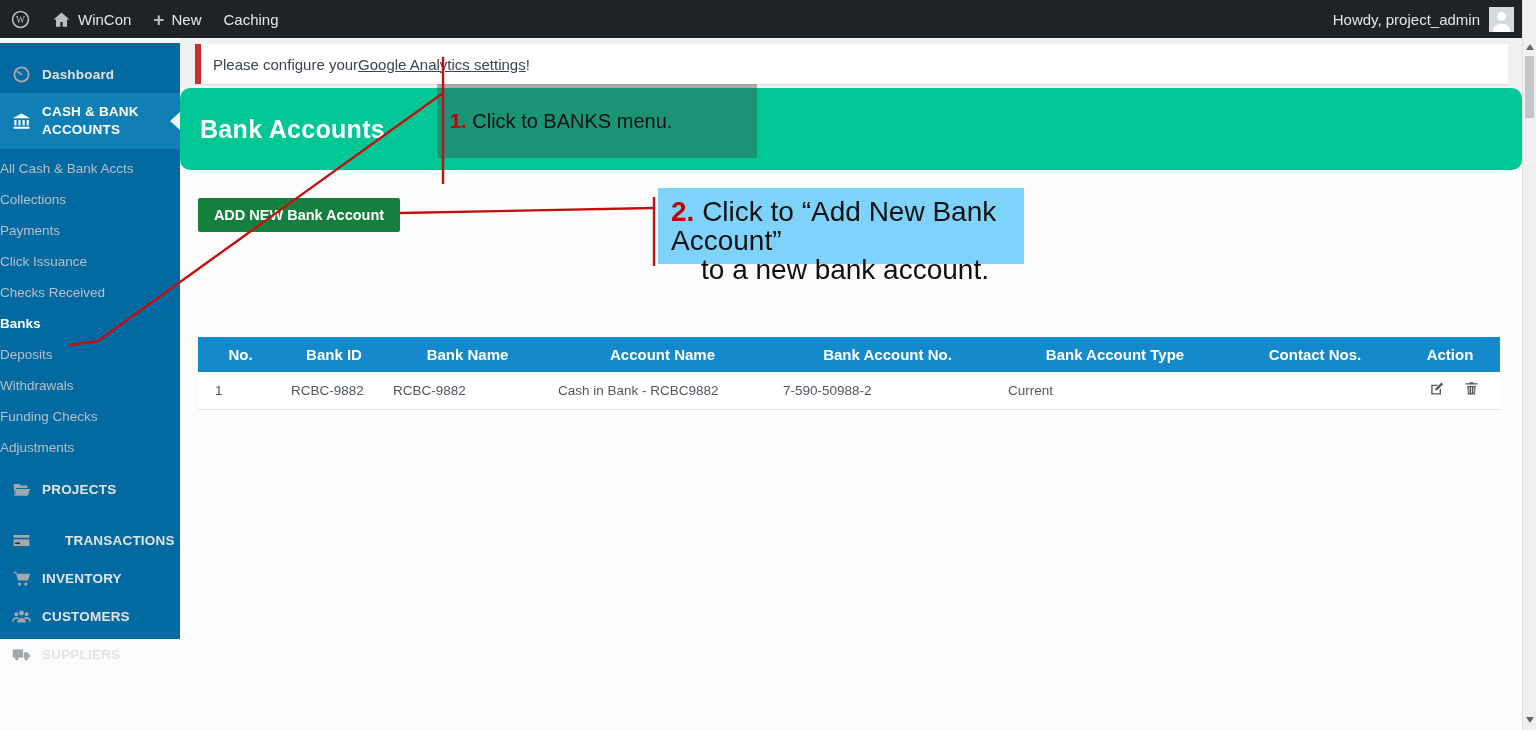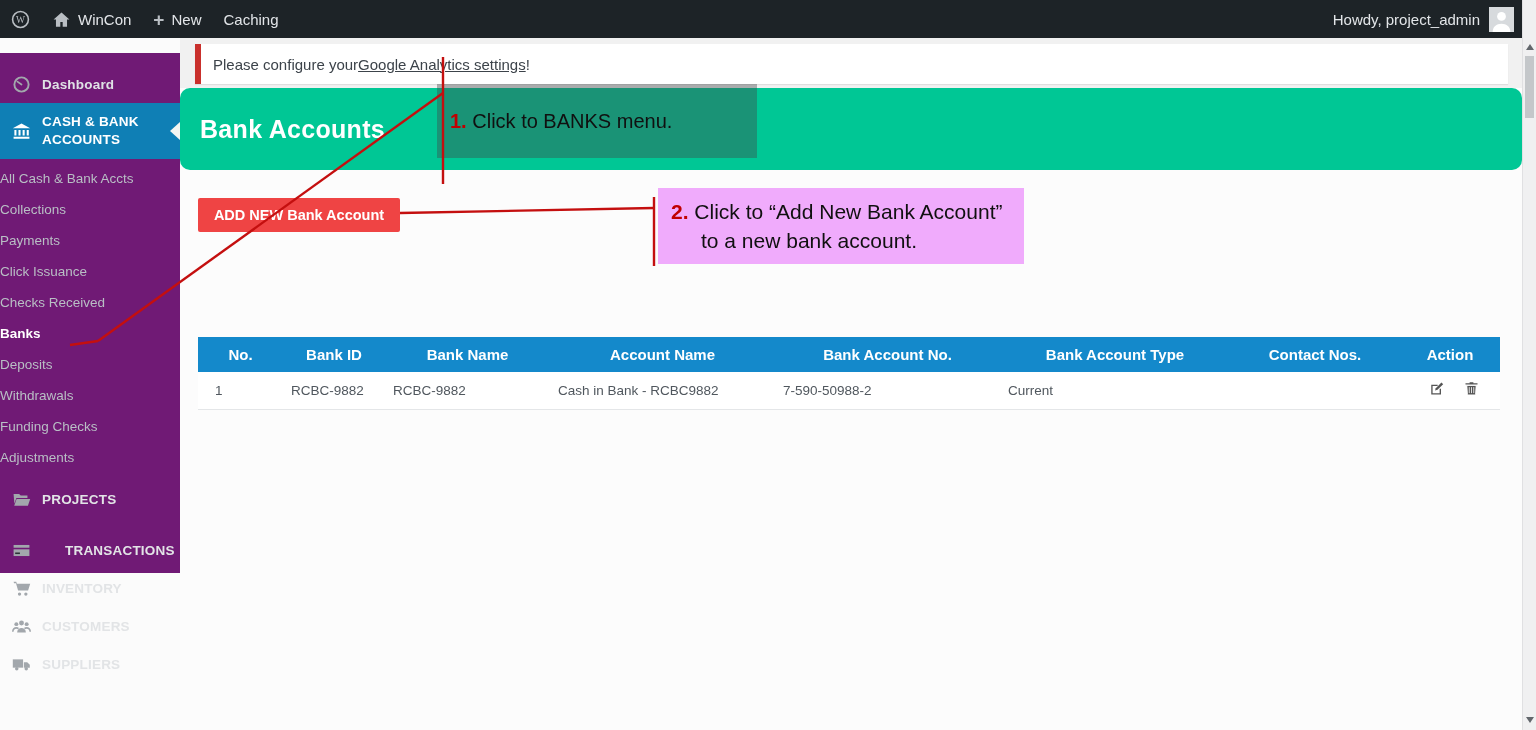--- a/index.html
+++ b/index.html
@@ -12,21 +12,21 @@
               color:#e2e5e8; display:flex; align-items:center; font-size:15px; z-index:10; }
   .ab-item { display:flex; align-items:center; gap:7px; padding:0 11px; height:100%; cursor:pointer; }
   .ab-icon { width:19px; height:19px; color:#b9bec3; }
   .ab-icon svg { width:100%; height:100%; display:block; }
   .ab-plus { font-size:19px; font-weight:700; color:#b9bec3; line-height:19px; }
   .ab-right { margin-left:auto; display:flex; align-items:center; gap:9px; padding-right:8px; }
   .avatar { width:25px; height:25px; }
   .avatar svg { width:100%; height:100%; display:block; }
 
   
-  .sidebar { position:absolute; top:53px; left:0; width:180px; height:520px; background:#701a75;
+  .sidebar { position:absolute; top:43px; left:0; width:180px; height:596px; background:#0369a1;
              color:#e8eaec; z-index:5; }
   .side-item { display:flex; align-items:center; gap:11px; padding:9.5px 8px 9.5px 12px;
                font-size:13.5px; font-weight:700; line-height:19px; cursor:pointer; letter-spacing:.2px; }
   .side-icon { width:19px; height:19px; flex:0 0 19px; color:#a2a7ac; }
   .side-icon svg { width:100%; height:100%; display:block; }
   .dashboard-item { margin-top:12px; color:#dfe2e5; }
   .active-item { background:#0f7fb5; color:#fff; position:relative; padding:10px 28px 10px 12px; line-height:18px; }
   .active-item .side-icon { color:#fff; }
   .active-arrow { position:absolute; right:0; top:50%; transform:translateY(-50%); width:0; height:0;
                   border-top:9px solid transparent; border-bottom:9px solid transparent;
@@ -42,21 +42,21 @@
   .content { position:absolute; left:180px; top:38px; width:1342px; height:692px; background:#fcfcfc; }
   .content-top { position:absolute; top:0; left:0; right:0; height:50px; background:#f1f1f1; }
   .notice { position:absolute; top:6px; left:15px; width:1313px; height:40px; background:#fff;
             border-left:6px solid #c9302c; box-shadow:0 1px 1px rgba(0,0,0,.08);
             display:flex; align-items:center; font-size:15px; color:#3c434a; padding-left:12px; z-index:2; }
   .notice a { color:#3c434a; text-decoration:underline; cursor:pointer; }
   .green { position:absolute; top:50px; left:0; width:100%; height:82px; background:#00c795;
            display:flex; align-items:center; padding-left:20px;border-radius:10px; }
   .green h1 { font-size:25px; color:#fff; font-weight:700; letter-spacing:.3px; }
   .main { position:absolute; top:136px; bottom:0; left:0; right:0; background:#fcfcfc; }
-  .add-btn { position:absolute; left:18px; top:24px; width:202px; height:34px; background:#ef4444;
+  .add-btn { position:absolute; left:18px; top:24px; width:202px; height:34px; background:#15803d;
              color:#fff; font-weight:700; font-size:14.5px; border:none; border-radius:2px;
              cursor:pointer; font-family:inherit; }
 
   table.banks { position:absolute; left:18px; top:163px; width:1302px; border-collapse:collapse; background:#fff; }
   table.banks th { background:#1489cb; color:#fff; font-size:15px; font-weight:700; height:35px;
                    text-align:center; padding:0 4px; }
   table.banks td { height:37px; font-size:13.5px; color:#50575e; border-bottom:1px solid #e4e6e8;
                    padding:0 0 0 8px; background:#fff; }
   table.banks td.c-first { padding-left:17px; }
   td.c-action { text-align:center; padding:0; }
@@ -72,22 +72,22 @@
            border-bottom:6px solid #62676c; cursor:pointer; }
   .sb-thumb { position:absolute; top:56px; left:2px; width:9px; height:62px; background:#c4c7ca; cursor:pointer; }
   .sb-down { position:absolute; bottom:7px; left:3px; width:0; height:0;
              border-left:4px solid transparent; border-right:4px solid transparent;
              border-top:6px solid #62676c; cursor:pointer; }
 
   
   .anno-box1 { position:absolute; left:437px; top:84px; width:320px; height:74px;
                background:rgba(66,70,72,.40); z-index:30; display:flex; align-items:center;
                padding-left:13px; font-size:20px; color:#101010; }
-  .anno-box2 { position:absolute; left:658px; top:188px; width:366px; height:76px; background:#f0abfc;
-               z-index:30; font-size:21px; color:#101010; padding:9px 0 0 13px; line-height:29px; }
+  .anno-box2 { position:absolute; left:658px; top:188px; width:366px; height:76px; background:#7dd3fc;
+               z-index:30; font-size:28px; color:#101010; padding:9px 0 0 13px; line-height:29px; }
   .step-num { color:#c00000; font-weight:700; }
   .anno-line2 { margin-left:30px; }
   .overlay { position:absolute; inset:0; z-index:40; pointer-events:none; }
 </style>
 </head>
 <body>
 
 <div class="stage">
 
   <div class="adminbar">

